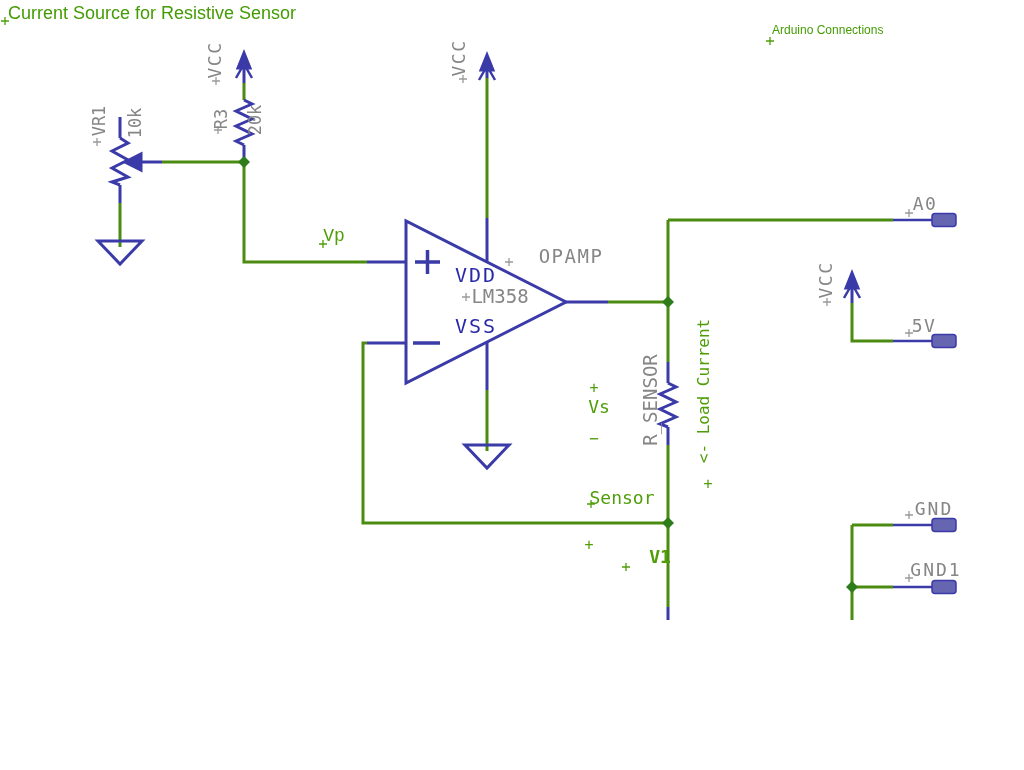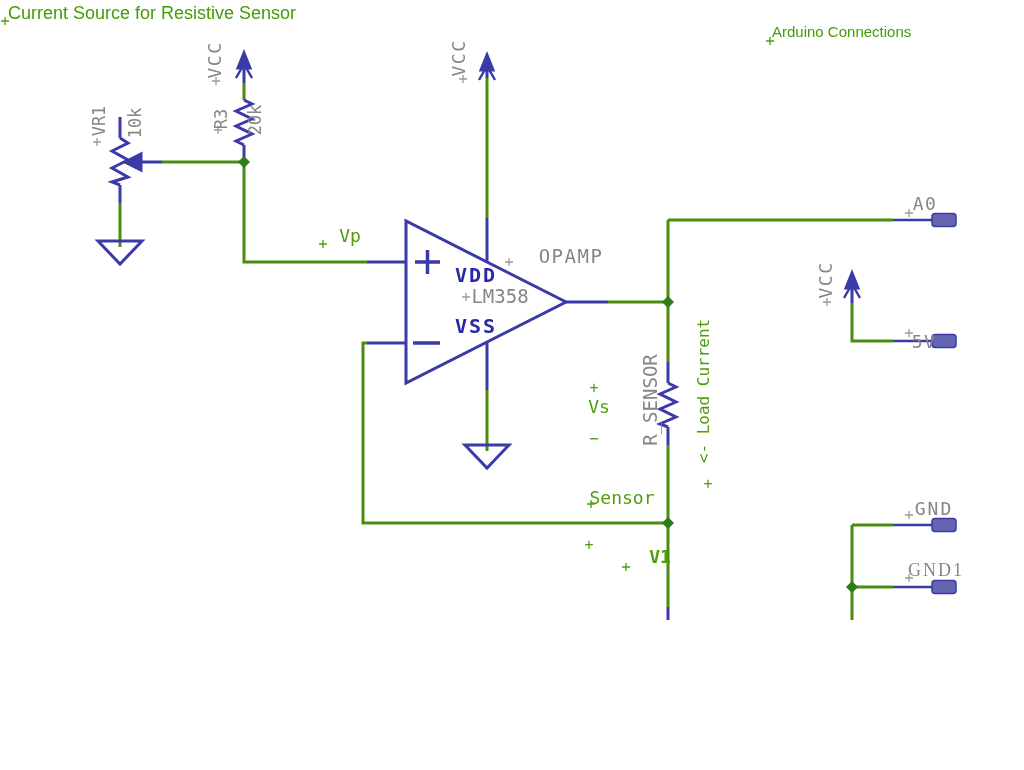--- a/index.html
+++ b/index.html
@@ -3,21 +3,21 @@
 <meta charset="utf-8">
 <style>
   html,body{margin:0;padding:0;background:#ffffff;}
   .canvas{position:relative;width:1024px;height:620px;background:#ffffff;overflow:hidden;
           font-family:"DejaVu Sans Mono", monospace;}
   svg.schem{position:absolute;left:0;top:0;}
   .lbl{position:absolute;white-space:nowrap;transform:translate(-50%,-50%);line-height:1;}
   .rot{transform:translate(-50%,-50%) rotate(-90deg);}
   .gray{color:#868686;}
   .green{color:#4f9e08;}
-  .bluetxt{color:#2828a8;font-weight:bold;letter-spacing:2px;}
+  .bluetxt{color:#2828a8;font-weight:normal;letter-spacing:2px;}
   .sz15{font-size:15px;}
   .sz16{font-size:16px;}
   .sz17{font-size:17px;}
   .sz18{font-size:18px;}
   .sz19{font-size:19px;}
   .sz20{font-size:20px;}
   .ls15{letter-spacing:1.5px;}
   .ls2{letter-spacing:2px;}
   .titletxt{position:absolute;font-family:"Liberation Sans", sans-serif;color:#449c04;white-space:nowrap;line-height:1;}
 </style>
@@ -143,42 +143,42 @@
              M214 130 H222 M218 126 V134
              M641 652 H649 M645 648 V656"></path>
     <path stroke="#4f9e08" stroke-width="1.3" fill="none" d="M1 21 H9 M5 17 V25
              M766 41 H774 M770 37 V45
              M319 244 H327 M323 240 V248
              M587 504 H595 M591 500 V508
              M622 567 H630 M626 563 V571"></path>
   </svg>
 
   <div class="titletxt" style="left:8px;top:4px;font-size:18px;">Current Source for Resistive Sensor</div>
-  <div class="titletxt" style="left:772px;top:24px;font-size:15px;">Arduino Connections</div>
+  <div class="titletxt" style="left:772px;top:24px;font-size:12px;">Arduino Connections</div>
 
   <div class="lbl rot gray sz17" style="left:99px;top:121px;">VR1</div>
   <div class="lbl rot gray sz17" style="left:135px;top:123px;">10k</div>
   <div class="lbl rot gray sz17" style="left:221px;top:119px;">R3</div>
   <div class="lbl rot gray sz17" style="left:255px;top:120px;">20k</div>
 
   <div class="lbl rot gray sz18 ls15" style="left:215px;top:60px;">VCC</div>
   <div class="lbl rot gray sz18 ls15" style="left:459px;top:58px;">VCC</div>
   <div class="lbl rot gray sz18 ls15" style="left:826px;top:280px;">VCC</div>
 
-  <div class="lbl green sz18" style="left:350px;top:236px;">Vp</div>
+  <div class="lbl green sz18" style="left:334px;top:236px;font-family:Liberation Mono, monospace;">Vp</div>
 
   <div class="lbl gray sz19 ls15" style="left:543px;top:256px;margin-left:28px;">OPAMP</div>
   <div class="lbl gray sz19" style="left:500px;top:296px;">LM358</div>
   <div class="lbl bluetxt sz20" style="left:476px;top:275px;">VDD</div>
   <div class="lbl bluetxt sz20" style="left:476px;top:326px;">VSS</div>
 
   <div class="lbl gray sz18 ls15" style="left:925px;top:204px;">A0</div>
-  <div class="lbl gray sz18 ls15" style="left:924px;top:326px;margin-top:16px;">5V</div>
+  <div class="lbl gray sz18 ls15" style="left:924px;top:326px;">5V</div>
   <div class="lbl gray sz18 ls2" style="left:934px;top:509px;">GND</div>
-  <div class="lbl gray sz18 ls2" style="left:936px;top:570px;font-family:Liberation Serif, serif;">GND1</div>
+  <div class="lbl gray sz18 ls2" style="left:936px;top:570px;">GND1</div>
 
   <div class="lbl rot gray sz19" style="left:650px;top:400px;">R_SENSOR</div>
 
   <div class="lbl green sz15" style="left:594px;top:388px;">+</div>
   <div class="lbl green sz18" style="left:599px;top:407px;text-align:center;">Vs</div>
   <div class="lbl green sz16" style="left:594px;top:439px;">−</div>
 
   <div class="lbl rot green sz16" style="left:704px;top:391px;">&lt;- Load Current</div>
   <div class="lbl green sz15" style="left:708px;top:484px;">+</div>
 

